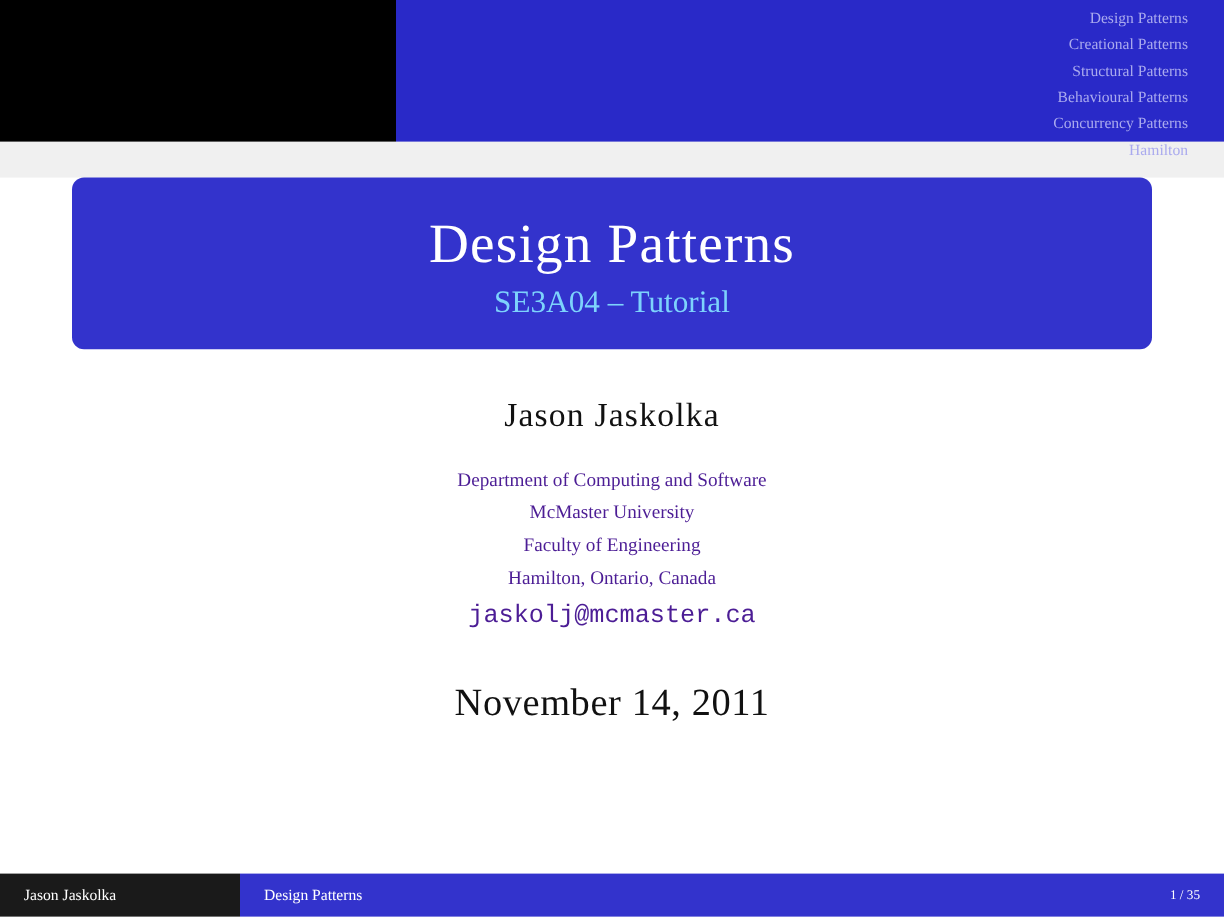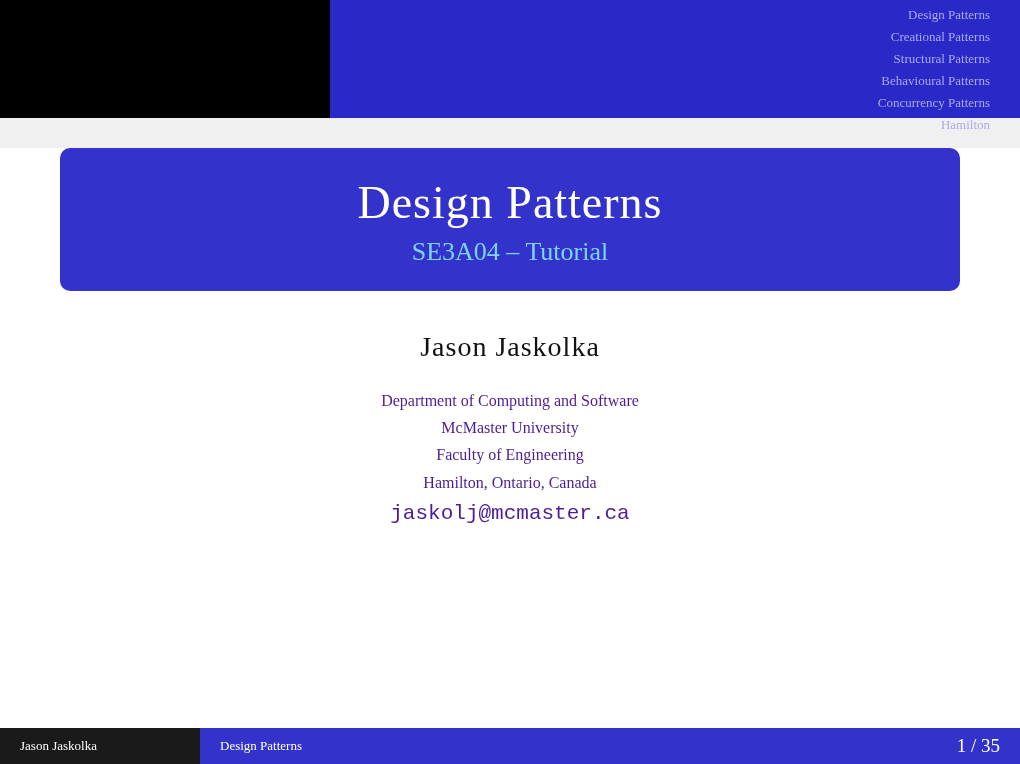--- a/index.html
+++ b/index.html
@@ -173,21 +173,21 @@
       flex: 1;
     }
 
     .bottom-pages {
       background: #3333cc;
       color: #ffffff;
       padding: 0 20px;
       height: 100%;
       display: flex;
       align-items: center;
-      font-size: 19px;
+      font-size: 11px;
       font-family: 'Computer Modern', Georgia, serif;
       min-width: 80px;
       justify-content: flex-end;
     }
   </style>
 </head>
 <body>
 
 <div class="top-nav">
   <div class="top-nav-black"></div>
@@ -211,20 +211,21 @@
 
   <div class="author-section">
     <div class="author-name">Jason  Jaskolka</div>
     <div class="affiliation">
       <div>Department of Computing and Software</div>
       <div>McMaster University</div>
       <div>Faculty of Engineering</div>
       <div>Hamilton, Ontario, Canada</div>
       <div class="email">jaskolj@mcmaster.ca</div>
     </div>
+    <div class="date">November 14, 2011</div>
   </div>
 
   <div class="nav-controls">
     <span class="nav-arrow">◁</span>
     <span class="nav-arrow">▷</span>
     <span class="nav-arrow">◁</span>
     <span class="nav-arrow">▷</span>
     <span class="nav-arrow">◁</span>
     <span class="nav-arrow">▷</span>
     <span class="nav-dots">≡</span>

